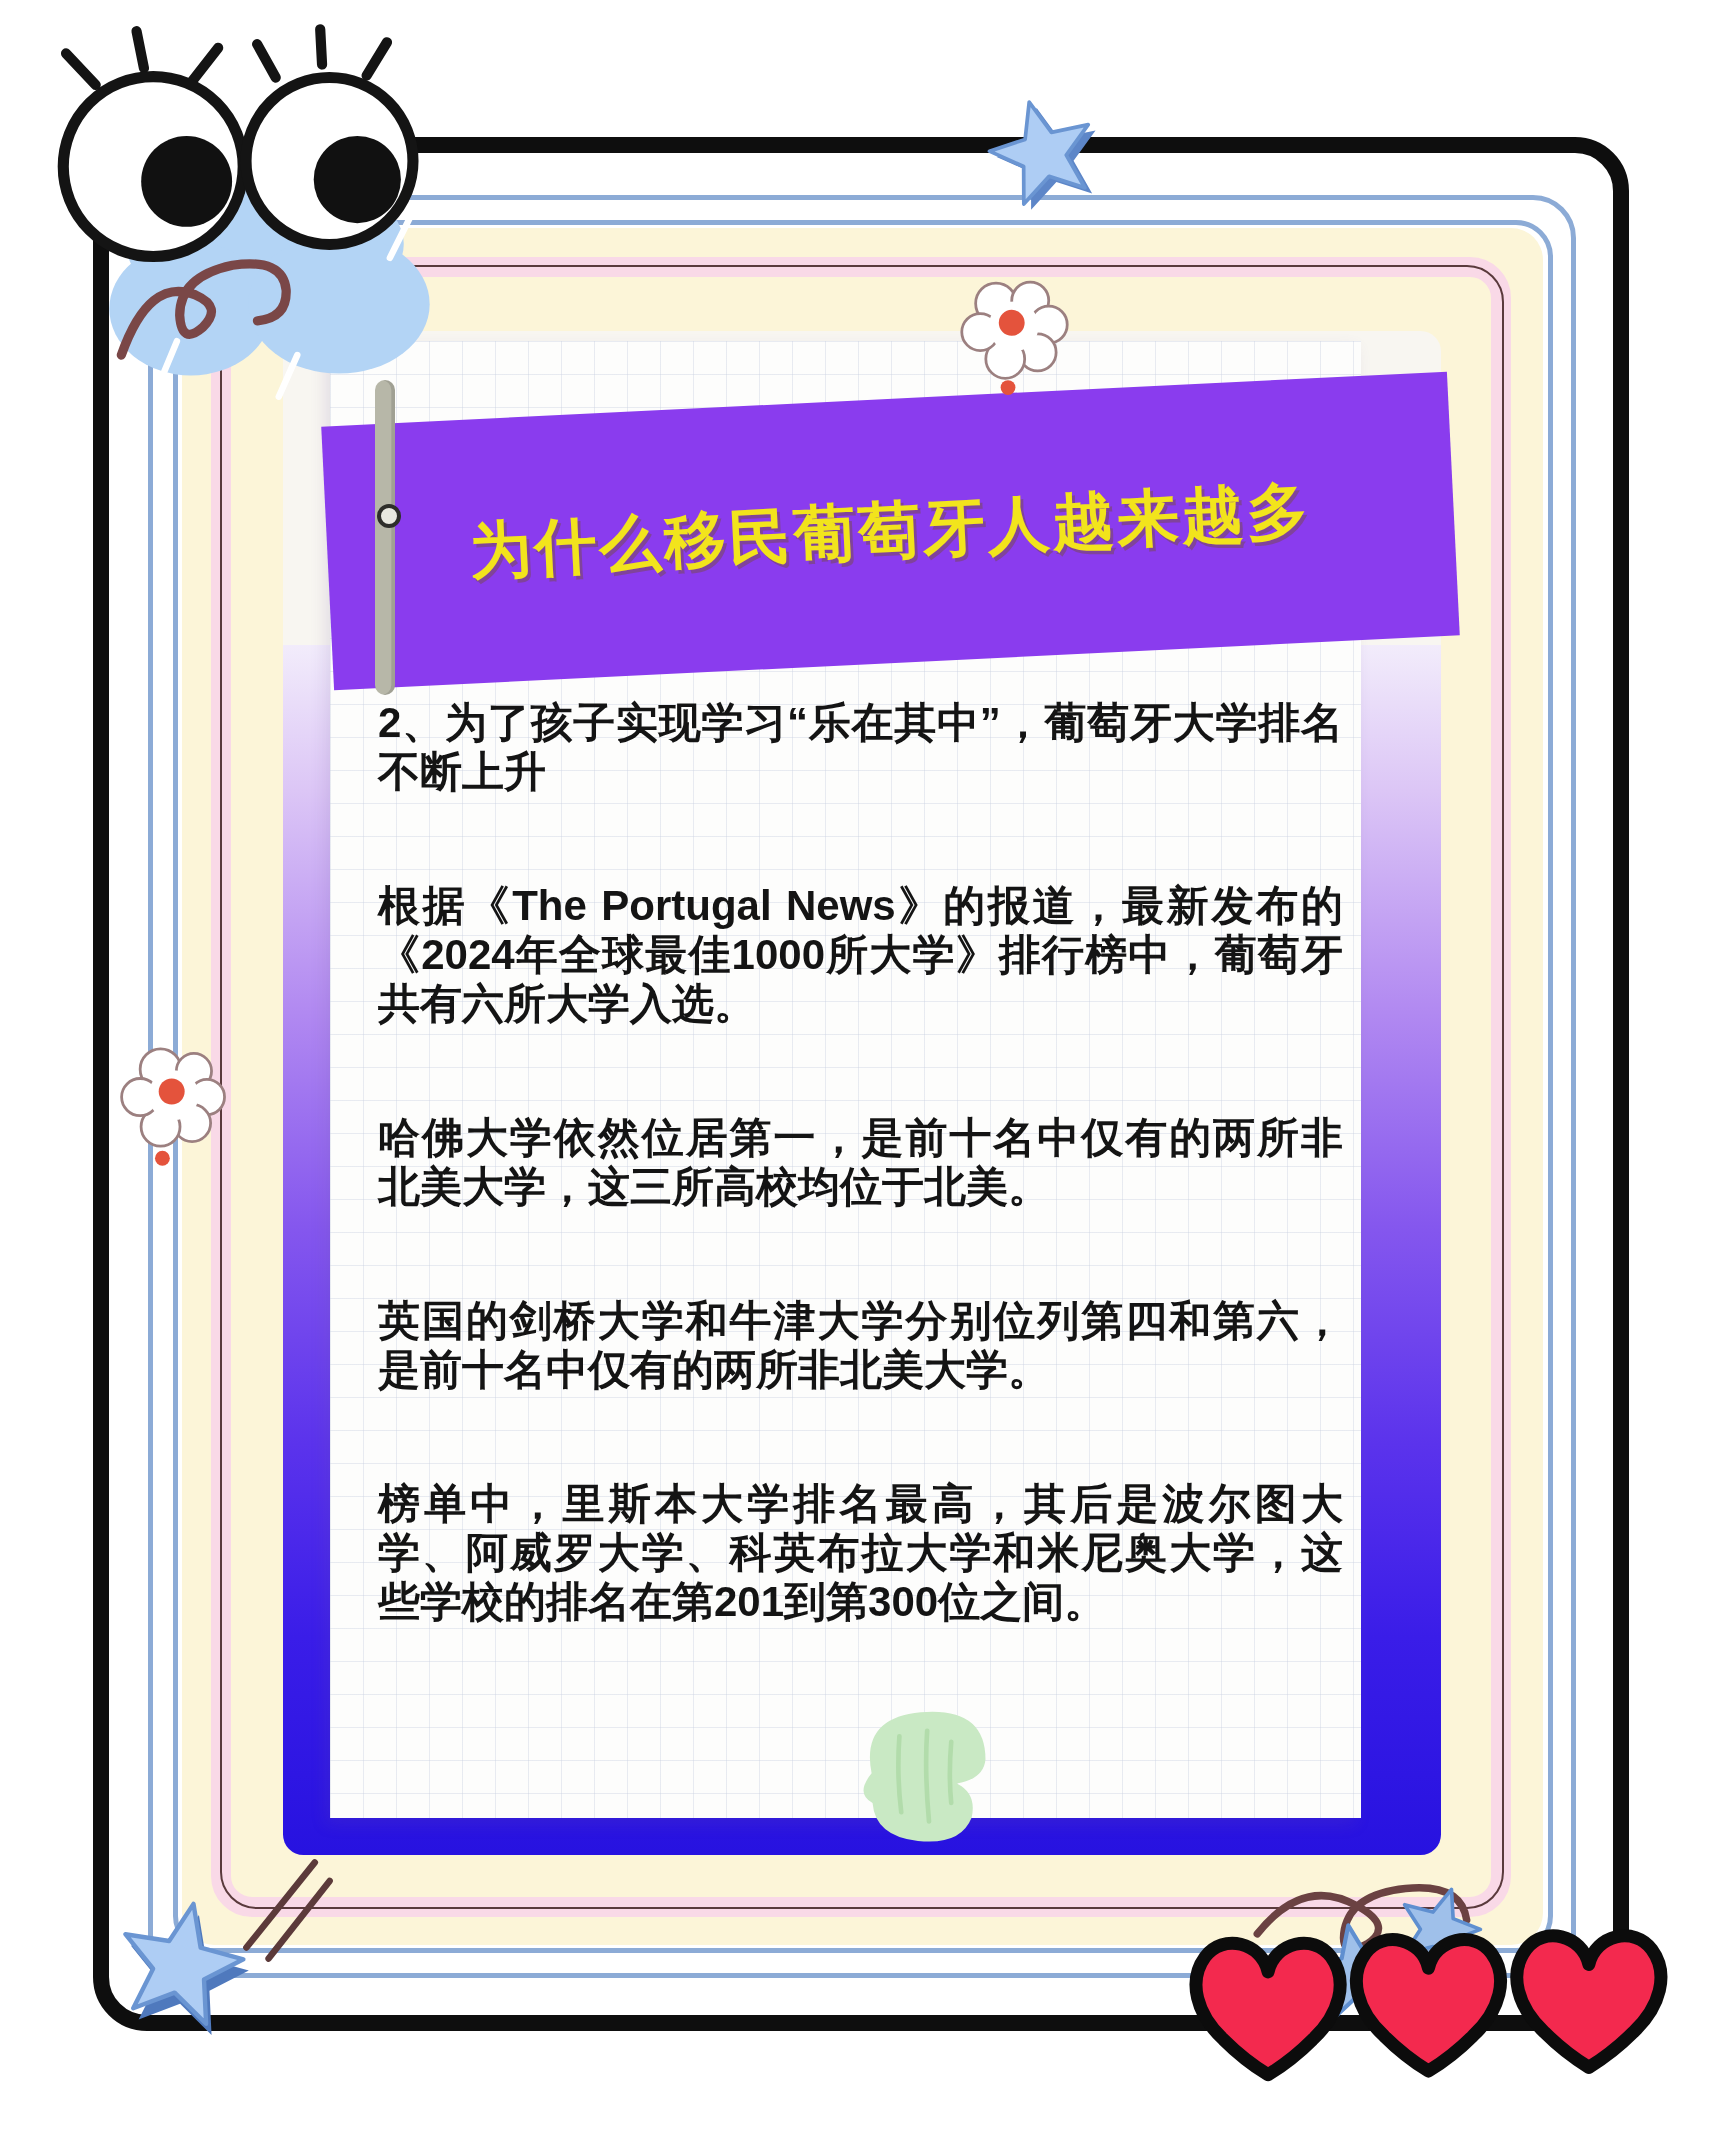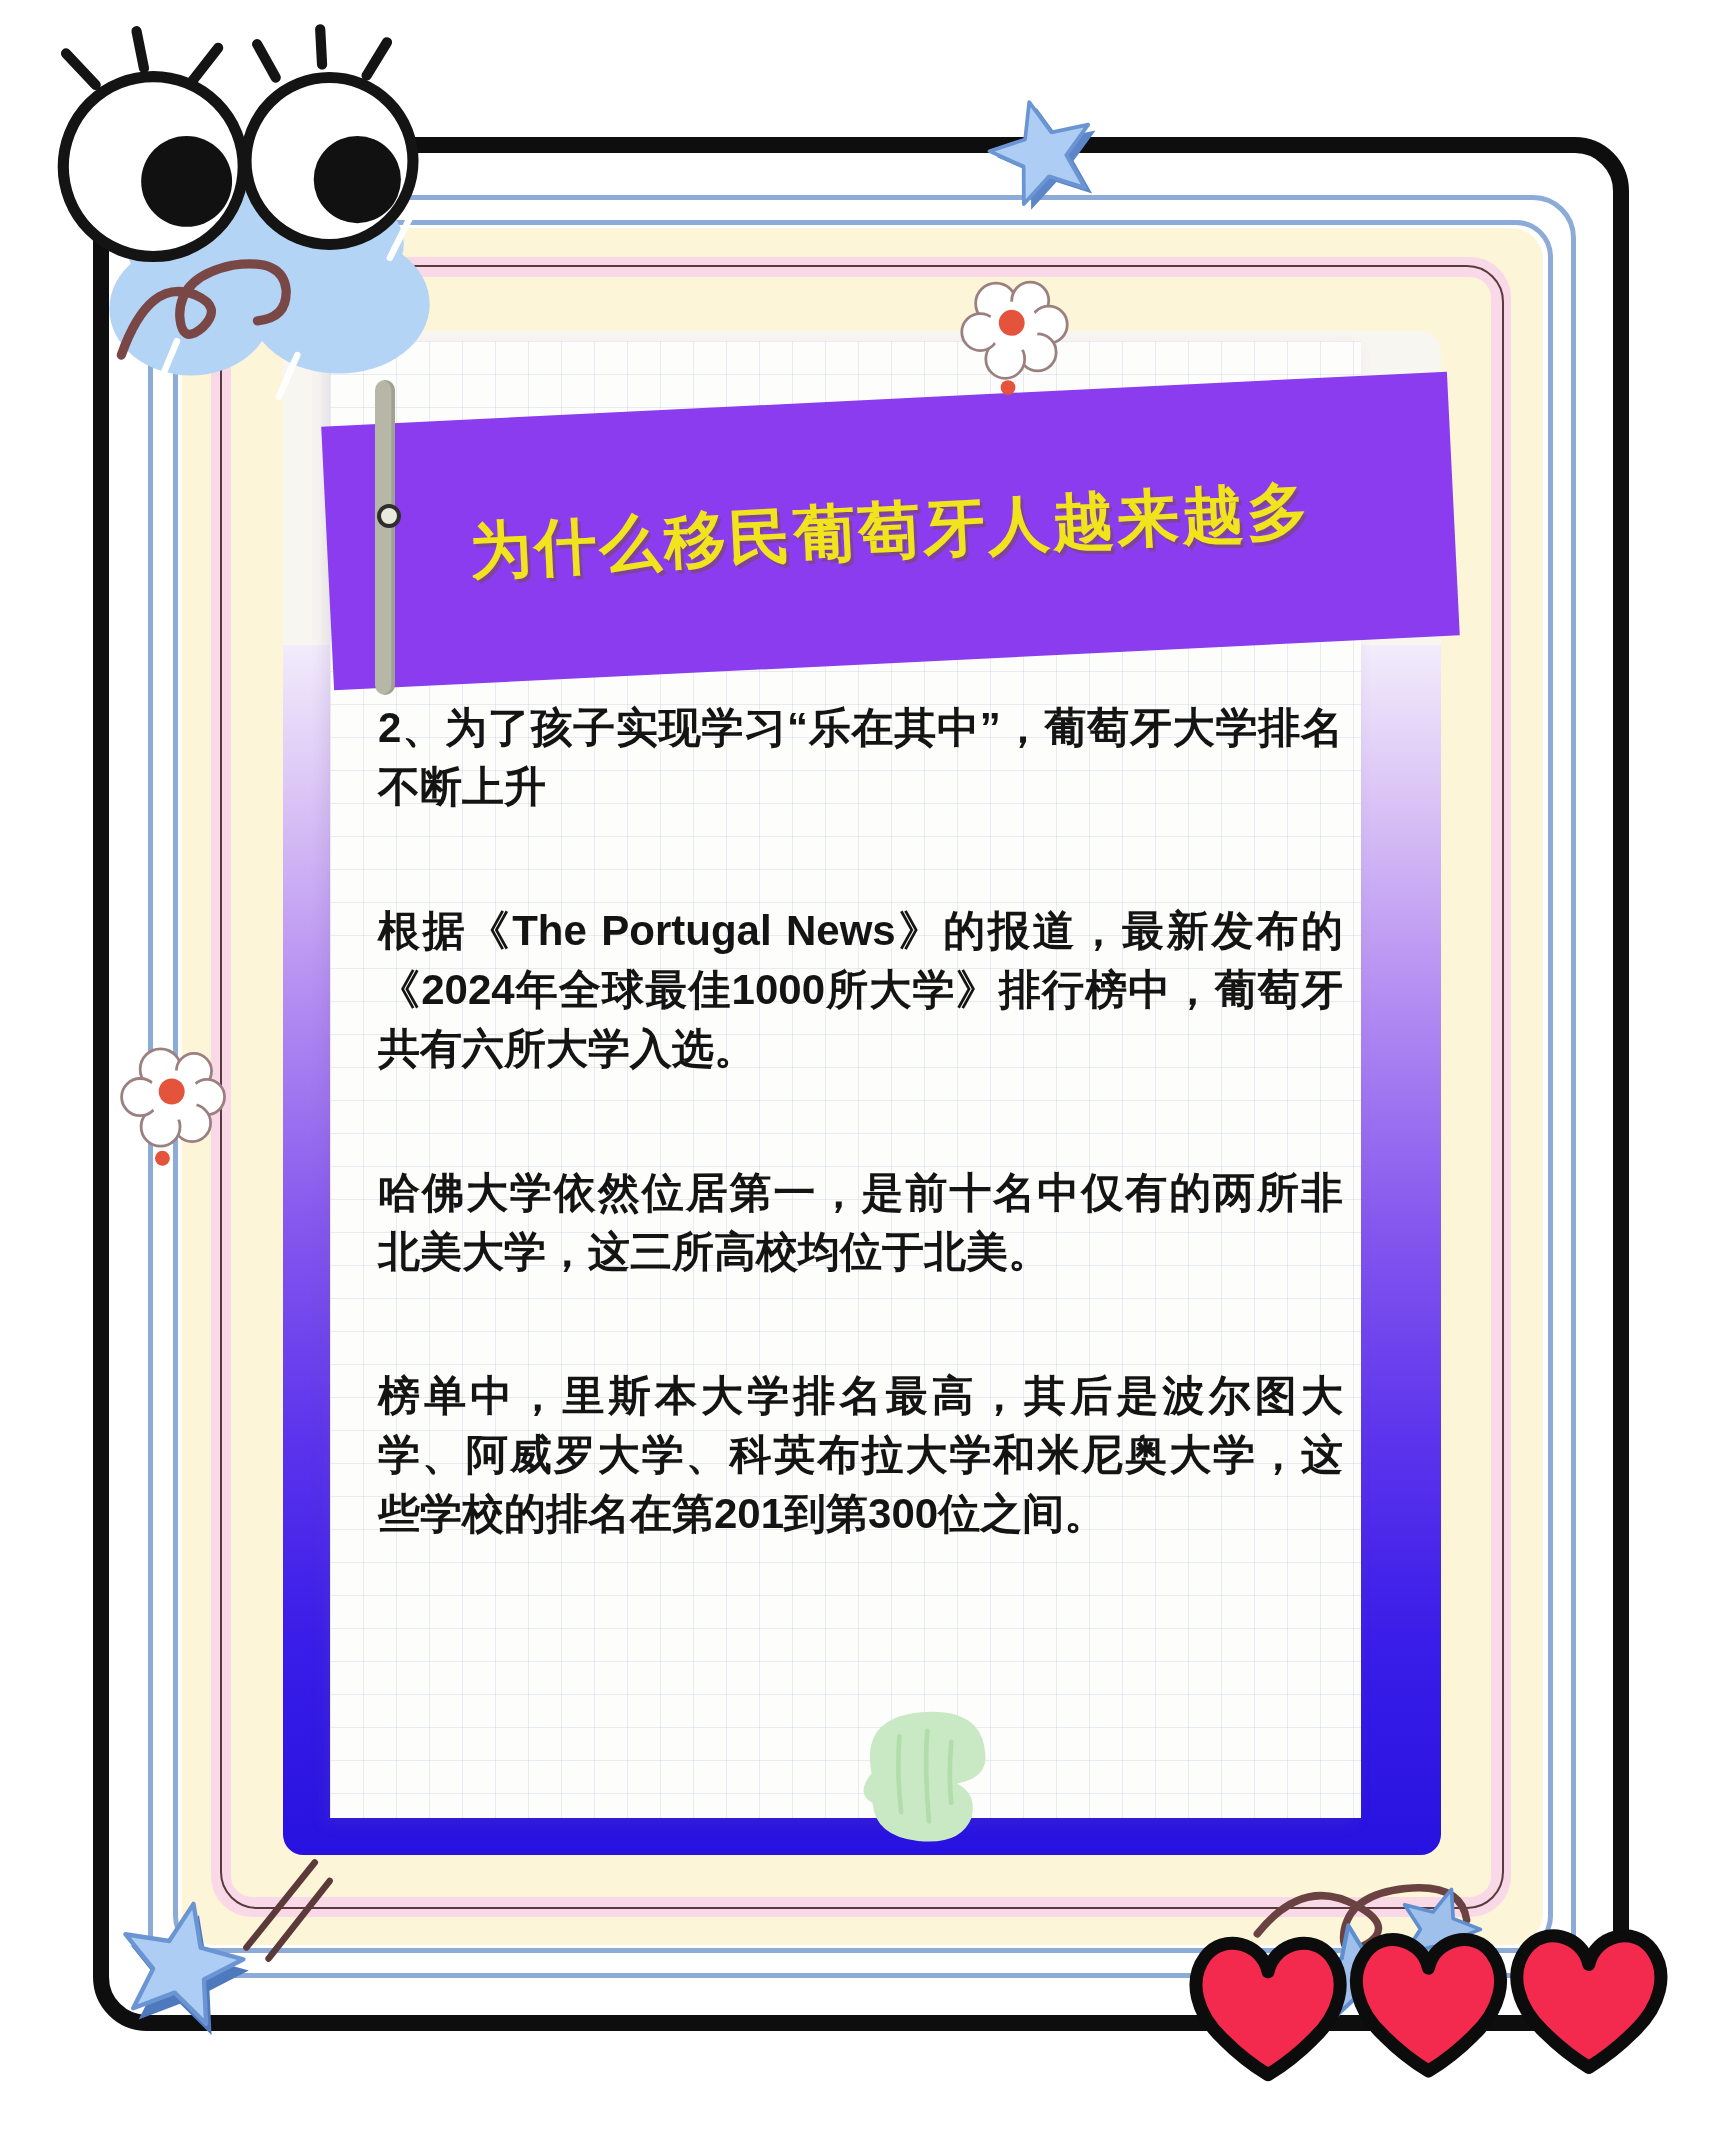--- a/index.html
+++ b/index.html
@@ -36,21 +36,21 @@
   }
   .banner .title{
     font-size:62px;font-weight:700;color:#f2e41c;letter-spacing:2.8px;white-space:nowrap;
     text-shadow:2.8px 3.7px 0 rgba(110,80,0,.35);
   }
   .pin-stick{left:375px;top:380px;width:19.5px;height:315px;border-radius:10.2px;background:#b7b7a8;
     box-shadow:inset -3.7px 0 0 rgba(0,0,0,.12);}
   .pin-ring{left:377px;top:504px;width:24px;height:24px;border-radius:50%;background:#e9e9e0;border:4.6px solid #2e2e2a;}
 
   
-  .article{left:378px;top:698px;width:965px;color:#141414;font-weight:700;font-size:42px;line-height:59px;}
+  .article{left:378px;top:698px;width:965px;color:#141414;font-weight:700;font-size:42px;line-height:49px;}
   .article p{margin:0 0 85px 0;text-align:justify;}
   .article p:last-child{margin-bottom:0;}
 
   svg{display:block;}
 </style>
 </head>
 <body>
 
 <div class="canvas">
 
@@ -67,20 +67,21 @@
   <div class="abs banner">
     <span class="title">为什么移民葡萄牙人越来越多</span>
   </div>
   <div class="abs pin-stick"></div>
   <div class="abs pin-ring"></div>
 
   <div class="abs article">
     <p>2、为了孩子实现学习“乐在其中”，葡萄牙大学排名不断上升</p>
     <p>根据《The Portugal News》的报道，最新发布的《2024年全球最佳1000所大学》排行榜中，葡萄牙共有六所大学入选。</p>
     <p>哈佛大学依然位居第一，是前十名中仅有的两所非北美大学，这三所高校均位于北美。</p>
+    <p>英国的剑桥大学和牛津大学分别位列第四和第六，是前十名中仅有的两所非北美大学。</p>
     <p>榜单中，里斯本大学排名最高，其后是波尔图大学、阿威罗大学、科英布拉大学和米尼奥大学，这些学校的排名在第201到第300位之间。</p>
   </div>
 
   <svg class="abs" style="left:107px;top:156px;" width="325" height="250" viewBox="0 0 350 270">
     <ellipse cx="170" cy="95" rx="150" ry="82" fill="#b3d4f5"></ellipse>
     <ellipse cx="90" cy="165" rx="88" ry="72" fill="#b3d4f5"></ellipse>
     <ellipse cx="250" cy="160" rx="98" ry="75" fill="#b3d4f5"></ellipse>
     <path d="M295 35 L270 85 M330 60 L305 110 M75 200 L55 248 M205 215 L185 260" stroke="#ffffff" stroke-width="7" stroke-linecap="round" fill="none"></path>
     <path d="M15 215 Q45 130 95 150 Q125 163 103 185 Q80 205 78 172 Q78 130 135 118 Q190 110 193 145 Q194 175 162 178" stroke="#7a4747" stroke-width="10" fill="none" stroke-linecap="round"></path>
   </svg>

